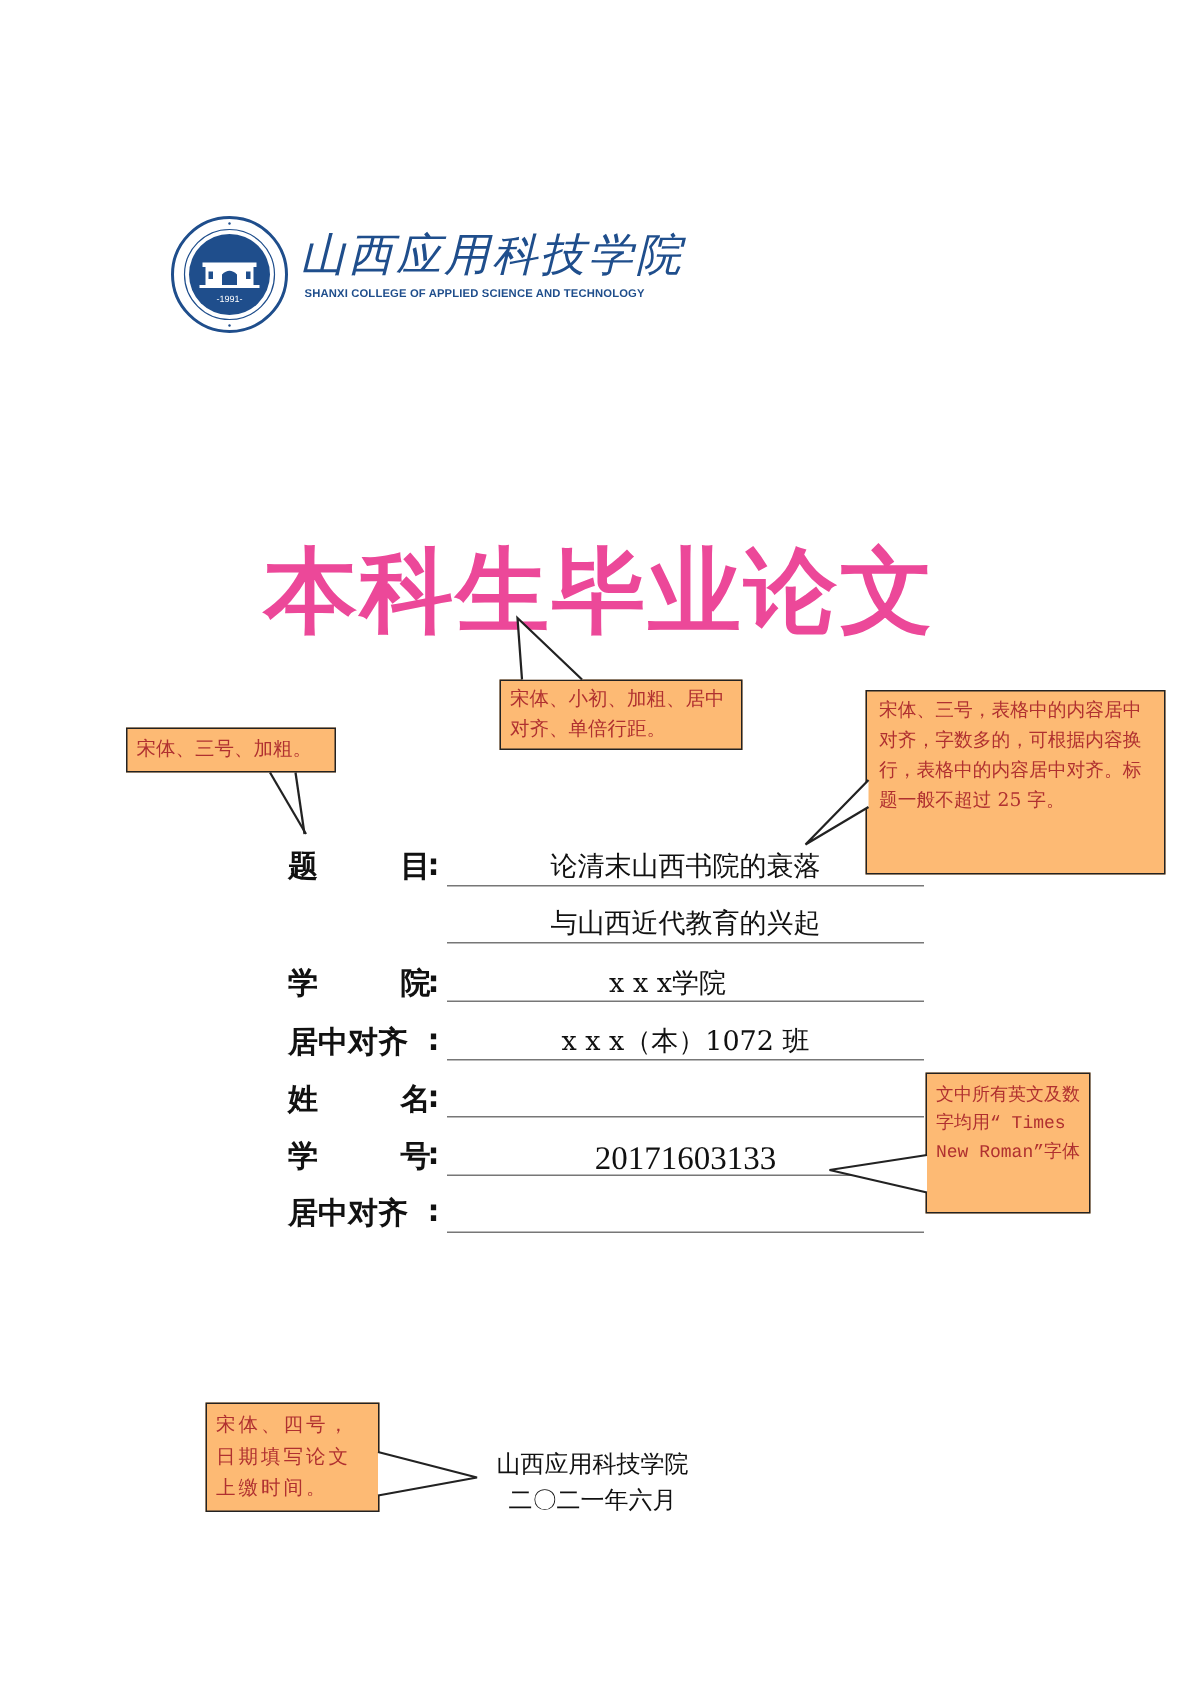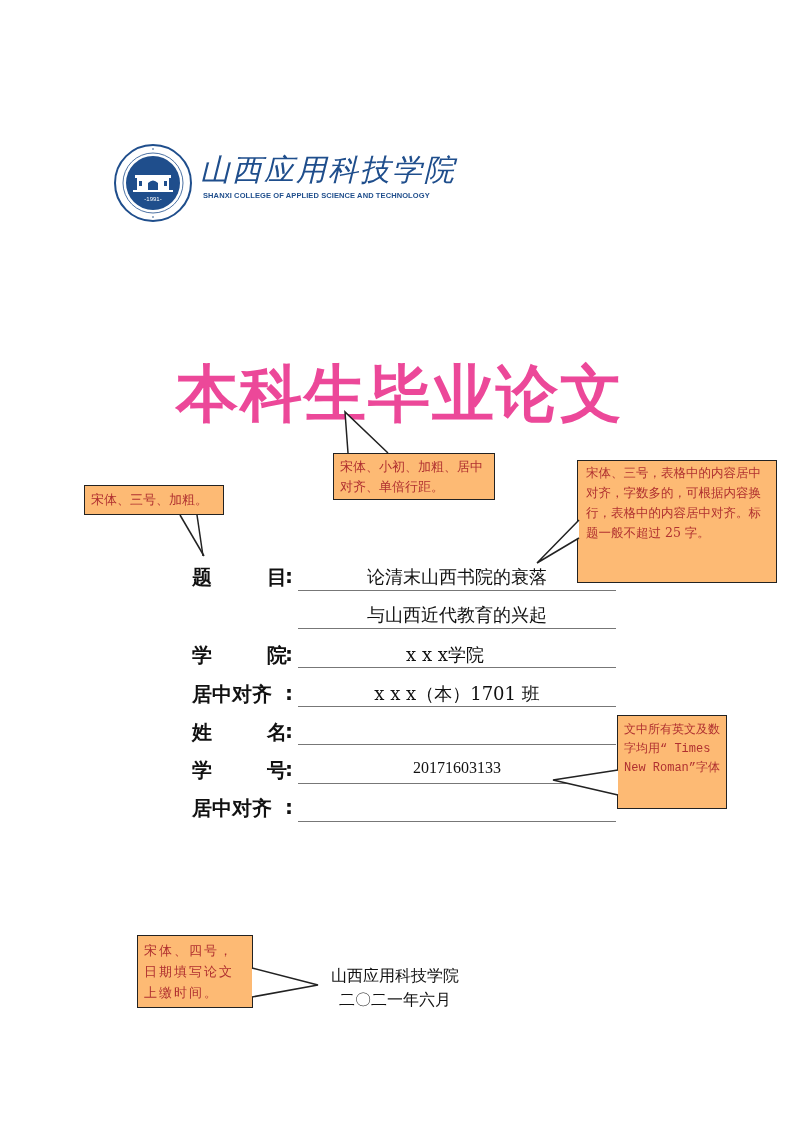--- a/index.html
+++ b/index.html
@@ -95,37 +95,37 @@
 <div class="abs row-label label-spread" style="left:192px; top:642px;">
   <span>学</span>
   <span>院</span>
 </div>
 <div class="abs row-label" style="left:285px; top:642px;">:</div>
 <div class="abs row-value" style="left:286px; width:318px; top:643px;">x x x学院</div>
 <div class="abs uline" style="left:298px; width:318px; top:667px;"></div>
 
 <div class="abs row-label" style="left:192px; top:681px;">居中对齐</div>
 <div class="abs row-label" style="left:285px; top:681px;">:</div>
-<div class="abs row-value" style="left:298px; width:318px; top:682px;">x x x（本）1701 班</div>
+<div class="abs row-value" style="left:298px; width:318px; top:682px;">x x x（本）1072 班</div>
 <div class="abs uline" style="left:298px; width:318px; top:706px;"></div>
 
 <div class="abs row-label label-spread" style="left:192px; top:719px;">
   <span>姓</span>
   <span>名</span>
 </div>
 <div class="abs row-label" style="left:285px; top:719px;">:</div>
 <div class="abs row-value" style="left:298px; width:318px; top:720px;"></div>
 <div class="abs uline" style="left:298px; width:318px; top:744px;"></div>
 
 <div class="abs row-label label-spread" style="left:192px; top:757px;">
   <span>学</span>
   <span>号</span>
 </div>
 <div class="abs row-label" style="left:285px; top:757px;">:</div>
-<div class="abs row-value" style="left:298px; width:318px; top:759px; font-family:'Liberation Serif', serif; font-size:16px;">20171603133</div>
+<div class="abs row-value" style="left:298px; width:318px; top:759px; font-family:'Liberation Serif', serif; font-size:22px;">20171603133</div>
 <div class="abs uline" style="left:298px; width:318px; top:783px;"></div>
 
 <div class="abs row-label" style="left:192px; top:795px;">居中对齐</div>
 <div class="abs row-label" style="left:285px; top:795px;">:</div>
 <div class="abs row-value" style="left:298px; width:318px; top:796px;"></div>
 <div class="abs uline" style="left:298px; width:318px; top:821px;"></div>
 
 <div class="abs footer-line" style="top:966px;">山西应用科技学院</div>
 <div class="abs footer-line" style="top:990px;">二〇二一年六月</div>
 

